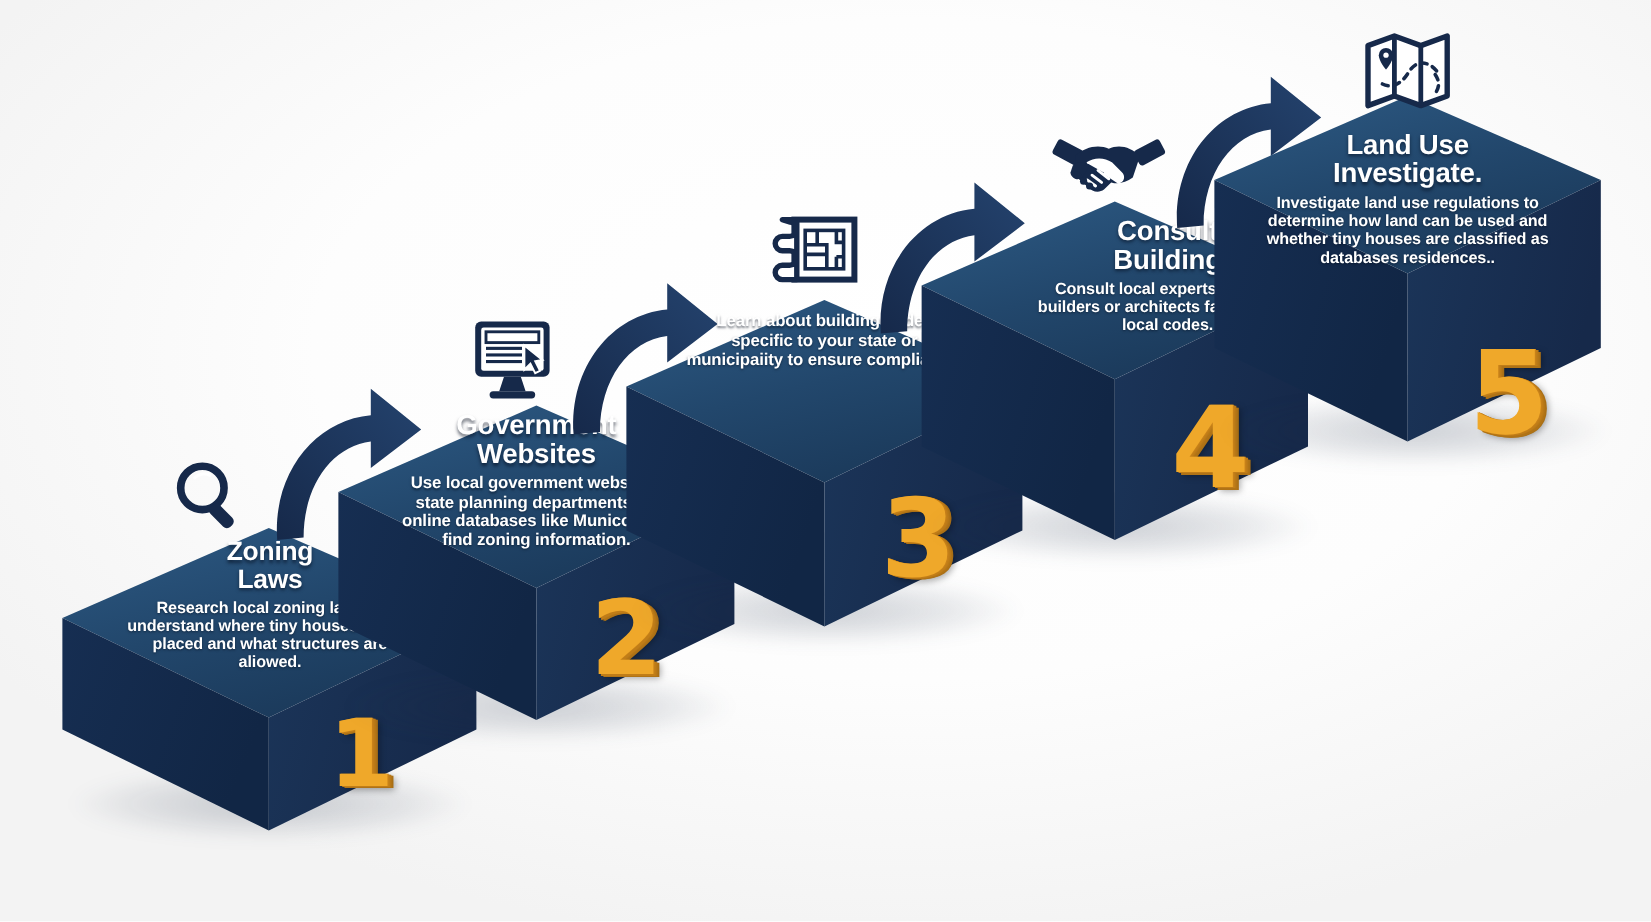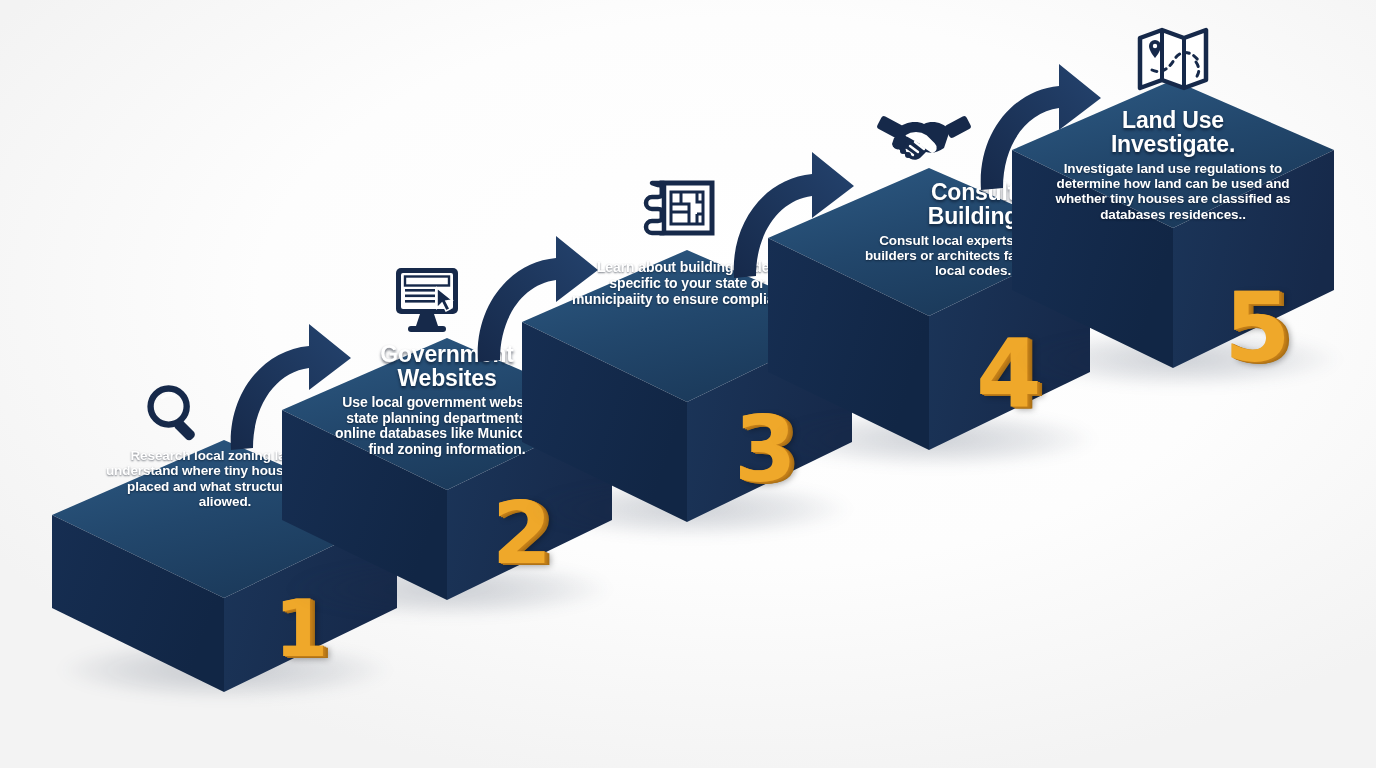--- a/index.html
+++ b/index.html
@@ -117,20 +117,23 @@
       </defs>
 
       <polygon points="172,0 345,75 172,158 0,75" fill="url(#top1)"></polygon>
 
       <polygon points="0,75 172,158 172,252 0,168" fill="url(#left1)"></polygon>
 
       <polygon points="345,75 345,168 172,252 172,158" fill="url(#right1)"></polygon>
     </svg>
 
     <div class="face-text" style="left:52px; top:8px; width:242px; font-size:13.5px;">
+      <div class="step-title" style="font-size:22px;">
+        <span>Zoning</span><br><span>Laws</span>
+      </div>
       <div class="step-desc">Research local zoning laws to understand where tiny houses can be placed and what structures are aliowed.</div>
     </div>
 
     <div class="numeral" style="left:222px; top:150px; font-size:78px;">1</div>
   </div>
 
   <div class="step-icon" style="left:141px; top:380px;">
     <svg width="68" height="68" viewBox="0 0 64 64">
       <circle cx="26" cy="25" r="17" fill="none" stroke="#16294a" stroke-width="6"></circle>
       <path d="M20 17 a11 11 0 0 1 12 -2" fill="none" stroke="#ffffff" stroke-width="2.6" stroke-linecap="round" opacity="0.85"></path>

